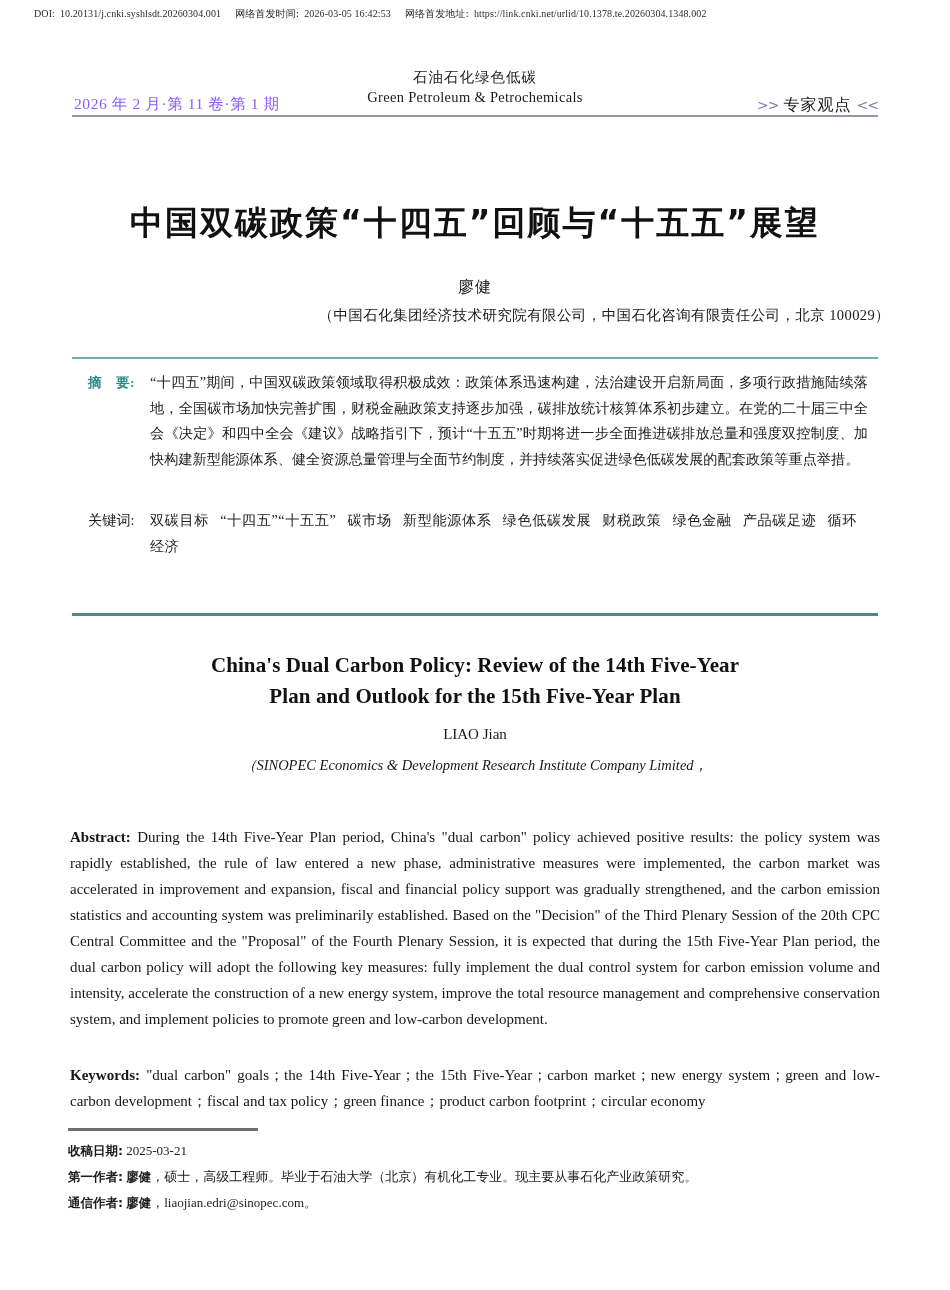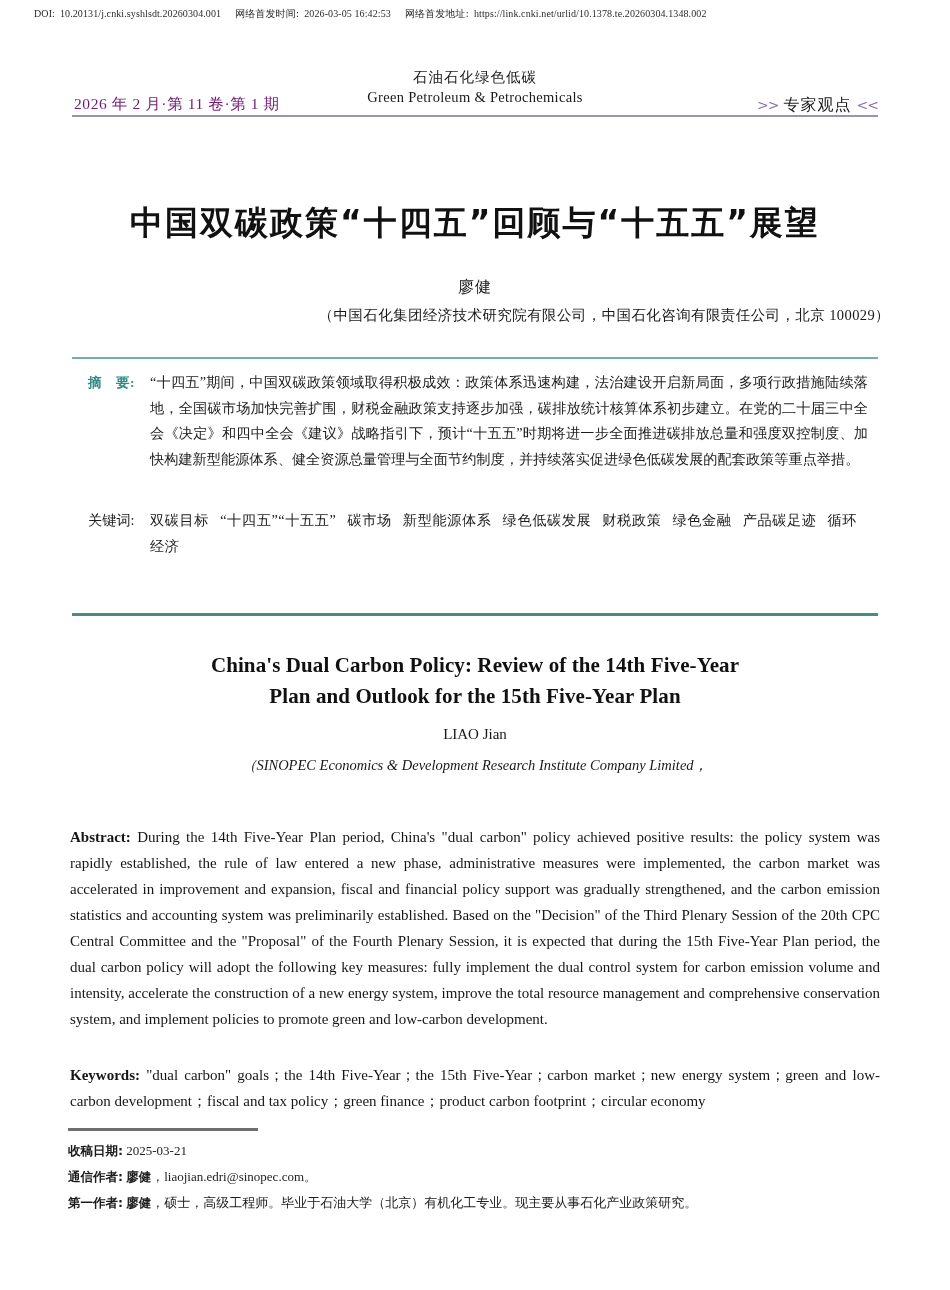--- a/index.html
+++ b/index.html
@@ -53,21 +53,21 @@
     right: 72px;
     height: 46px;
   }
   .masthead .issue {
     position: absolute;
     left: 2px;
     bottom: 3px;
     font-size: 15.5px;
     letter-spacing: 0.6px;
     white-space: nowrap;
-    color: #701a75;
+    color: #8b5cf6;
   }
   .masthead .journal {
     position: absolute;
     left: 0; right: 0;
     top: -4px;
     text-align: center;
   }
   .masthead .journal .cn-name {
     font-family: "DejaVu Sans", "Liberation Sans", sans-serif;
     font-size: 14.5px;
@@ -356,22 +356,22 @@
     <span>"dual carbon" goals；the 14th Five-Year；the 15th Five-Year；carbon market；new energy system；green and low-carbon development；fiscal and tax policy；green finance；product carbon footprint；circular economy</span>
   </div>
 
   <div class="fn-rule"></div>
   <div class="footnotes">
     <div class="fn-line">
       <span class="fn-lbl">收稿日期:</span>
       <span class="fn-val">2025-03-21</span>
     </div>
     <div class="fn-line">
+      <span class="fn-lbl">第一作者:</span>
+      <span class="fn-name">廖健</span><span class="fn-val">，硕士，高级工程师。毕业于石油大学（北京）有机化工专业。现主要从事石化产业政策研究。</span>
+    </div>
+    <div class="fn-line">
       <span class="fn-lbl">通信作者:</span>
       <span class="fn-name">廖健</span><span class="fn-val">，liaojian.edri@sinopec.com。</span>
     </div>
-    <div class="fn-line">
-      <span class="fn-lbl">第一作者:</span>
-      <span class="fn-name">廖健</span><span class="fn-val">，硕士，高级工程师。毕业于石油大学（北京）有机化工专业。现主要从事石化产业政策研究。</span>
-    </div>
   </div>
 
 </div>
 
 </body></html>

